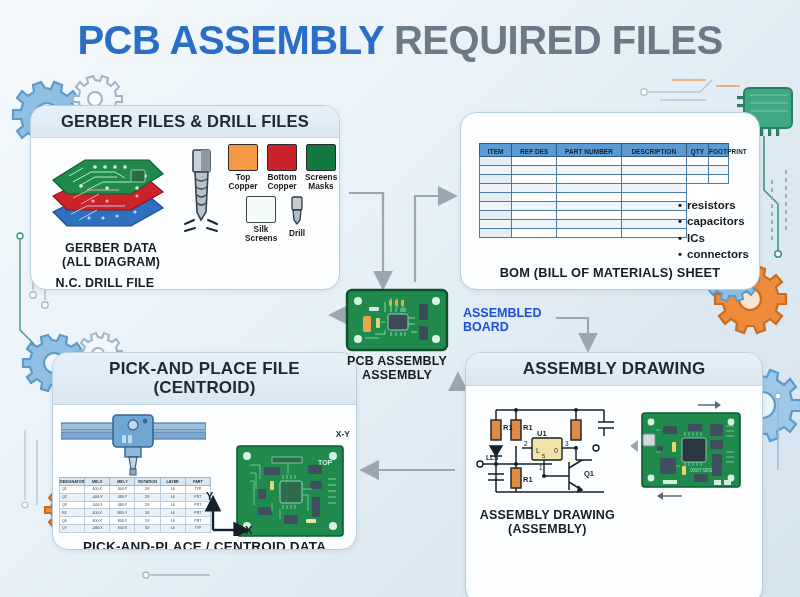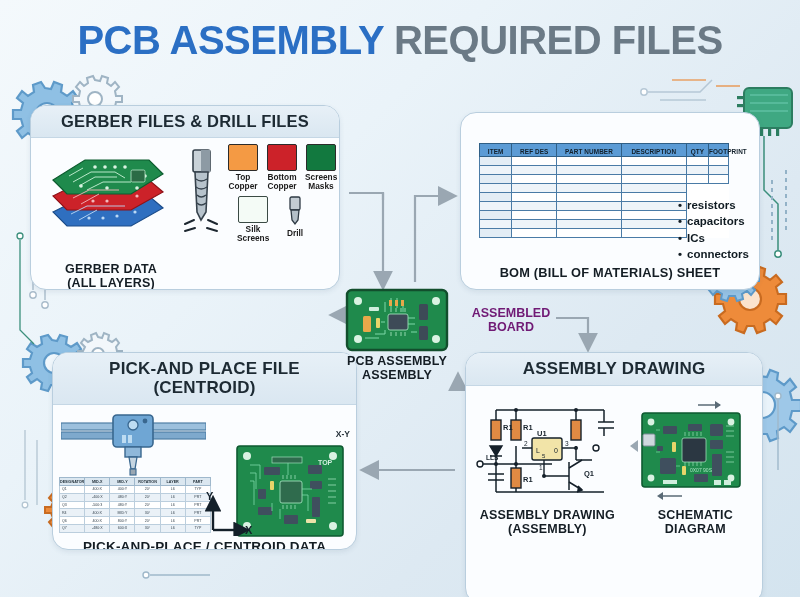--- a/index.html
+++ b/index.html
@@ -56,21 +56,21 @@
   #panel-pnp    .panel-head { font-size:17px; }
   #panel-asm    .panel-head { font-size:17px; }
 
   
   .layers { position:absolute; left:14px; top:8px; width:125px; height:95px; }
   .swatch-grid { position:absolute; left:196px; top:6px; width:110px; }
   .sw-row { display:flex; gap:7px; }
   .sw-item { width:32px; text-align:center; }
   .sw-box { width:30px; height:27px; border-radius:2px; border:1.5px solid #2b2b2b; margin:0 auto; }
   .sw-lab { font-size:8.3px; font-weight:bold; color:#1b1b1b; line-height:1.08; margin-top:2px; }
-  .sw-row2 { display:flex; gap:10px; margin-top:5px; margin-left:10px; }
+  .sw-row2 { display:flex; gap:4px; margin-top:5px; margin-left:18px; }
 
   .drill-ico { position:absolute; left:148px; top:8px; width:44px; height:92px; }
 
   .gerber-caps { position:absolute; left:0; bottom:4px; width:100%; display:flex;flex-direction:column; }
   .gerber-caps .c1 { width:52%; font-size:12.5px; }
   .gerber-caps .c2 { width:48%; font-size:12.5px; padding-top:7px; }
 
   
   .bomwrap { position:absolute; left:18px; top:16px; width:250px; }
   table.bom { border-collapse:collapse; width:100%; background:#fff; table-layout:fixed; }
@@ -115,22 +115,22 @@
   .asm-caps .c1 { width:55%; font-size:12.5px; }
   .asm-caps .c2 { width:45%; font-size:12.5px; }
 
   
   #center-node { position:absolute; left:345px; top:288px; width:104px; height:100px; }
   #center-board { position:absolute; left:0; top:0; width:104px; height:64px; }
   #center-node .caption { position:absolute; top:66px; width:100%; font-size:12.5px; }
 
   .assembled-label {
     position:absolute; left:463px; top:306px; width:96px;
-    font-size:12.5px; font-weight:bold; color:#701a75;
-    text-align:center; line-height:1.15;
+    font-size:12.5px; font-weight:bold; color:#1d4ed8;
+    text-align:left; line-height:1.15;
   }
 
   
   .deco { position:absolute; inset:0; pointer-events:none; }
 </style>
 </head>
 <body>
 
 <div class="stage">
 
@@ -404,22 +404,23 @@
               <path d="M7,14 L15,14 L14,24 L11,28 L8,24 Z" fill="#b3bfc8" stroke="#2e3a44" stroke-width="1.3"></path>
             </svg>
             <div class="sw-lab" style="margin-top:3px"><span>Drill</span></div>
           </div>
         </div>
       </div>
 
       <div class="gerber-caps">
         <div class="caption c1">
           <span>GERBER DATA</span><br>
-          <span>(ALL LAYERS)</span>
+          <span>(ALL DIAGRAM)</span>
         </div>
+        <div class="caption c2">N.C. DRILL FILE</div>
       </div>
     </div>
   </div>
 
   <div class="panel" id="panel-pnp">
     <div class="panel-head">
       <span>PICK-AND PLACE FILE</span><br>
       <span>(CENTROID)</span>
     </div>
     <div class="panel-body" style="height:155px;">
@@ -814,24 +815,20 @@
           <rect x="84" y="80" width="7" height="5"></rect>
             <rect x="94" y="80" width="7" height="5"></rect>
         </g>
       </svg>
 
       <div class="asm-caps">
         <div class="caption c1">
           <span>ASSEMBLY DRAWING</span><br>
           <span>(ASSEMBLY)</span>
         </div>
-        <div class="caption c2">
-          <span>SCHEMATIC</span><br>
-          <span>DIAGRAM</span>
-        </div>
       </div>
     </div>
   </div>
 
   <div id="center-node">
     <svg id="center-board" viewBox="0 0 104 64">
       <rect x="2" y="2" width="100" height="60" rx="5" fill="#1f8a4c" stroke="#124e2c" stroke-width="2.4"></rect>
       <g fill="#d9f2e2">
         <circle cx="13" cy="13" r="4"></circle>
           <circle cx="91" cy="13" r="4"></circle>

